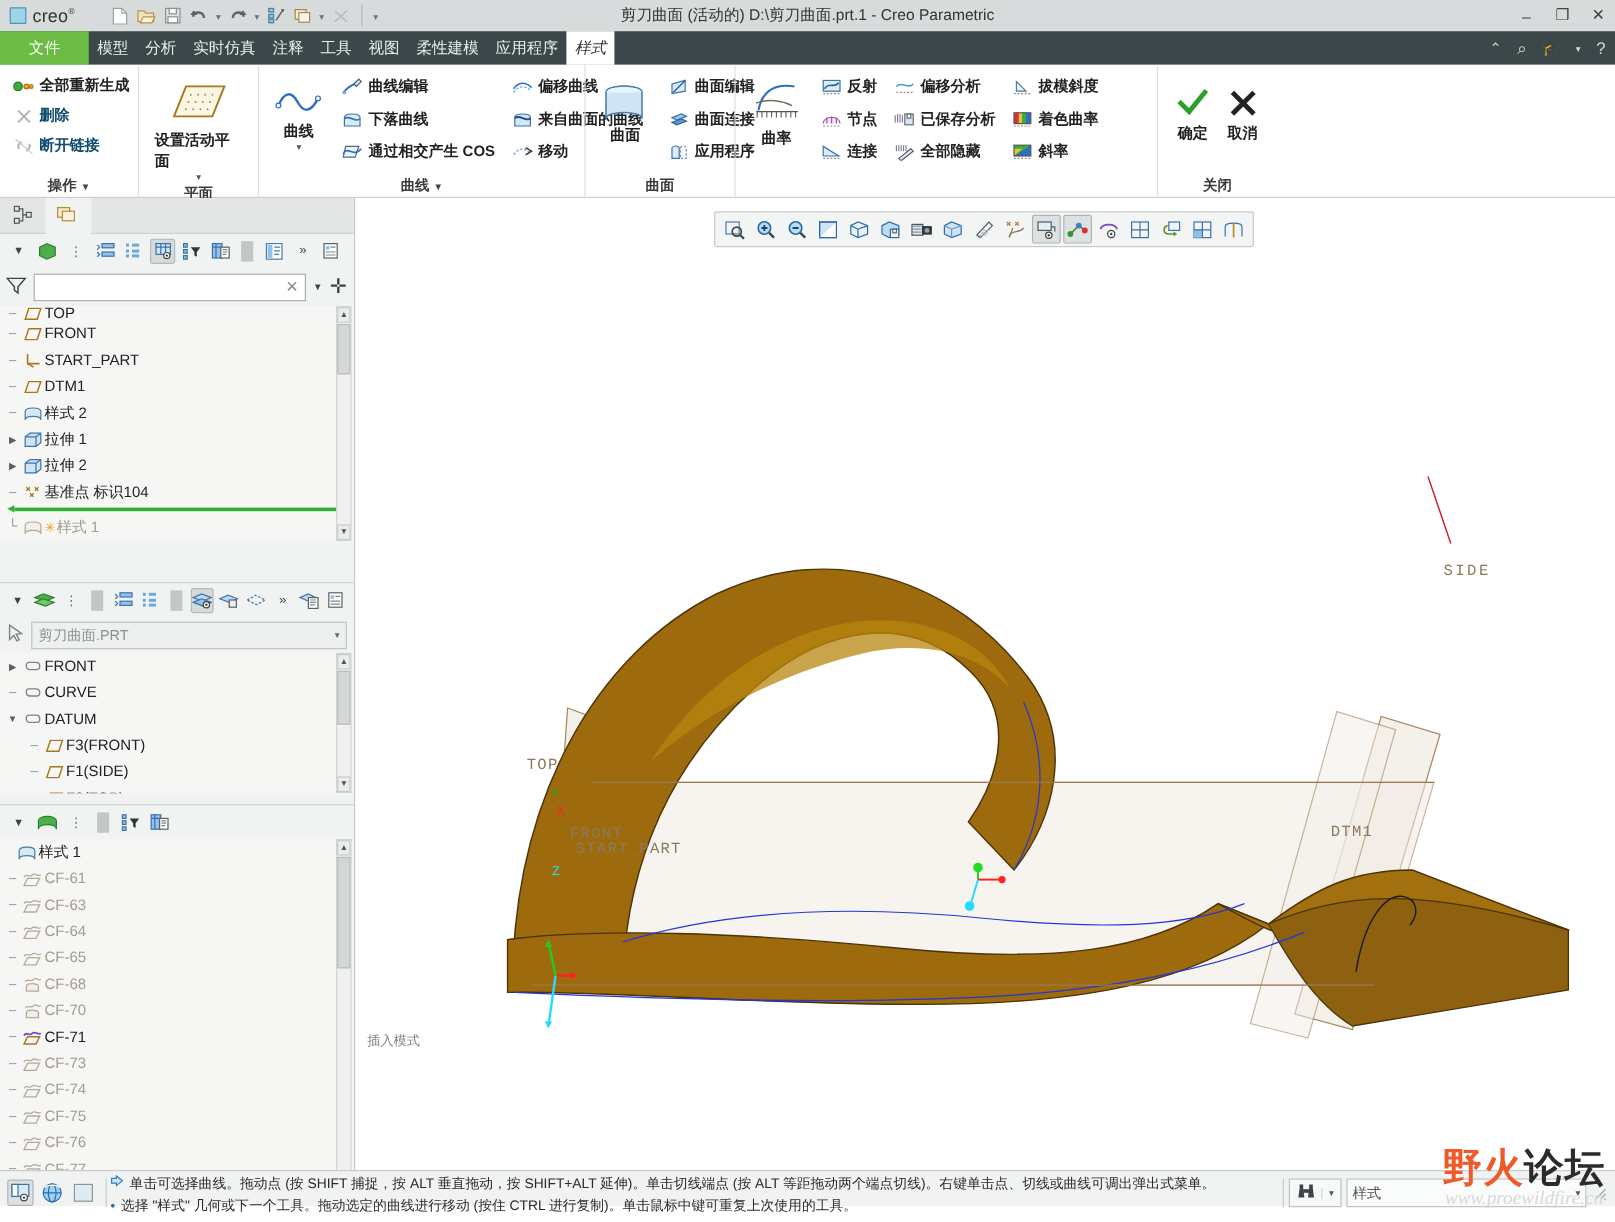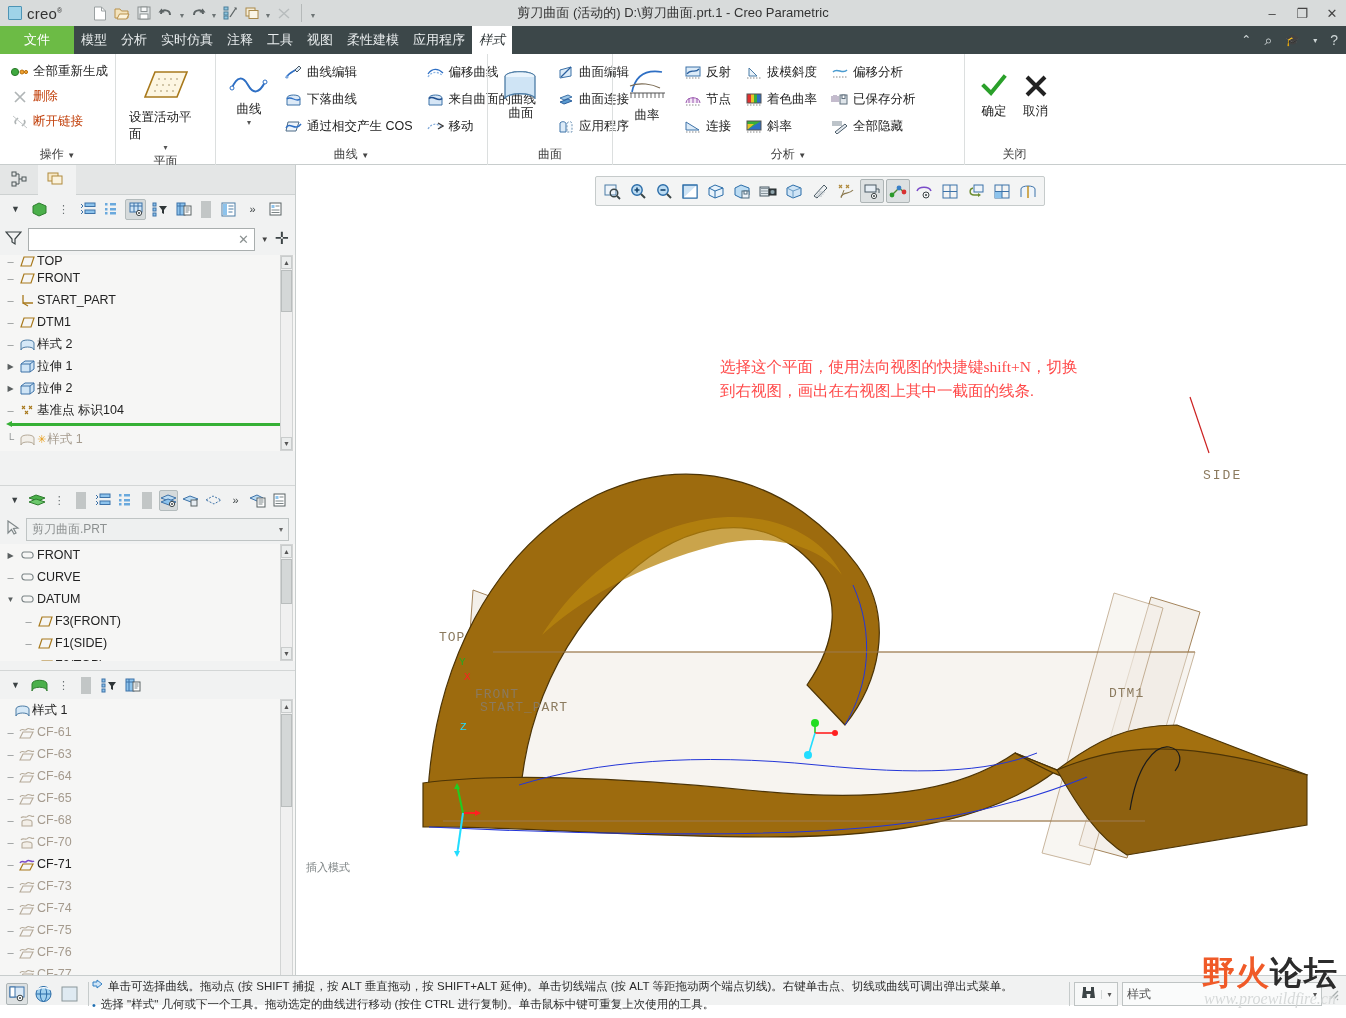--- a/index.html
+++ b/index.html
@@ -53,33 +53,34 @@
   }
   .tab.file { background:#6cbb45; color:#fff; padding:0 24px; }
   .tab.active { background:#ffffff; color:#2c3335; font-style:italic; }
   .tabbar-right { position:absolute; right:8px; top:0; height:28px; display:flex; align-items:center; gap:13px; color:#cfd6d7; font-size:12px;}
 
   
   .ribbon {
     position:absolute; left:0; top:54px; width:1346px; height:111px;
     background:#ffffff; border-bottom:1px solid #c8cdcd;
     display:flex;
+    font-weight:bold;
   }
   .rgroup { position:relative; height:111px; display:flex; flex-direction:column; }
   .rgroup + .rgroup { border-left:1px solid #dcdfdf; }
   .rgroup-body { flex:1; display:flex; align-items:flex-start; padding:6px 7px 0 7px; gap:6px;}
   .rgroup-title {
     height:20px; line-height:18px; text-align:center; font-size:12px; color:#3b3b3b;
   }
   .stack { display:flex; flex-direction:column; gap:2px; }
   .ritem {
     display:flex; align-items:center; gap:5px; height:25px; padding:0 4px;
     font-size:12.5px; color:#222; white-space:nowrap;
   }
-  .ritem.dis { color:#c2410c;justify-content:space-between; }
+  .ritem.dis { color:#0c4a6e;justify-content:space-between; }
   .ic { width:17px; height:17px; flex:0 0 17px; display:flex; align-items:center; justify-content:center; }
   .big {
     display:flex; flex-direction:column; align-items:center; width:auto;
     padding:2px 6px 0 6px;
   }
   .big .glyph { height:46px; display:flex; align-items:center; justify-content:center;}
   .big .lbl { font-size:12.5px; color:#222; margin-top:1px; }
   .big .dd { font-size:8px; color:#555; line-height:8px; margin-top:1px;}
   .grp-dd { font-size:8px; color:#444; }
 
@@ -510,56 +511,20 @@
                   <path d="M1 10 L1 2 L14 10 Z" fill="#dcebf8" stroke="#3d72a8"></path>
                   <path d="M1 12 h14" stroke="#888" stroke-dasharray="1.5 1.5"></path>
                 </svg>
             </span>
             <span>连接</span>
           </div>
         </div>
         <div class="stack">
           <div class="ritem">
             <span class="ic">
-              <svg width="16" height="14" viewBox="0 0 16 14">
-                  <path d="M3 10 L3 2 L11 10 Z" fill="#e9f2fa" stroke="#4b7ca6"></path>
-                  <path d="M1 12 h14" stroke="#888" stroke-dasharray="1.5 1.5"></path>
-                </svg>
-            </span>
-            <span>拔模斜度</span>
-          </div>
-          <div class="ritem">
-            <span class="ic">
-              <svg width="16" height="14" viewBox="0 0 16 14">
-                  <rect x="1" y="1" width="14" height="9" fill="#2d6fc4"></rect>
-                  <rect x="1" y="1" width="4" height="9" fill="#e03030"></rect>
-                  <rect x="5" y="1" width="3" height="9" fill="#e8c22a"></rect>
-                  <rect x="8" y="1" width="3" height="9" fill="#38b038"></rect>
-                  <rect x="1" y="1" width="14" height="9" fill="none" stroke="#555"></rect>
-                  <path d="M1 12 h14" stroke="#888" stroke-dasharray="1.5 1.5"></path>
-                </svg>
-            </span>
-            <span>着色曲率</span>
-          </div>
-          <div class="ritem">
-            <span class="ic">
-              <svg width="16" height="14" viewBox="0 0 16 14">
-                  <rect x="1" y="1" width="14" height="9" fill="#38b038"></rect>
-                  <path d="M1 10 L15 1 L15 10 Z" fill="#2d6fc4"></path>
-                  <path d="M1 10 L8 4 L1 4 Z" fill="#e8c22a"></path>
-                  <rect x="1" y="1" width="14" height="9" fill="none" stroke="#555"></rect>
-                  <path d="M1 12 h14" stroke="#888" stroke-dasharray="1.5 1.5"></path>
-                </svg>
-            </span>
-            <span>斜率</span>
-          </div>
-        </div>
-        <div class="stack">
-          <div class="ritem">
-            <span class="ic">
               <svg width="16" height="13" viewBox="0 0 16 13">
                   <path d="M1 6 C5 1, 11 9, 15 4" stroke="#4a9bd0" stroke-width="1.4" fill="none"></path>
                   <path d="M1 11 h14" stroke="#888" stroke-dasharray="1.5 1.5"></path>
                 </svg>
             </span>
             <span>偏移分析</span>
           </div>
           <div class="ritem">
             <span class="ic">
               <svg width="17" height="14" viewBox="0 0 17 14">
@@ -584,23 +549,56 @@
                     <path d="M6 1 v5"></path>
                     <path d="M8 1 v5"></path>
                     <path d="M10 1 v5"></path>
                   </g>
                   <path d="M4 12 L14 4 l2 2 L6 14 Z" fill="#e4eaf0" stroke="#4b5b68"></path>
                 </svg>
             </span>
             <span>全部隐藏</span>
           </div>
         </div>
-      </div>
-      <div class="rgroup-title">
-        <span>分析</span> <span class="grp-dd">▼</span>
+        <div class="stack">
+          <div class="ritem">
+            <span class="ic">
+              <svg width="16" height="14" viewBox="0 0 16 14">
+                  <path d="M3 10 L3 2 L11 10 Z" fill="#e9f2fa" stroke="#4b7ca6"></path>
+                  <path d="M1 12 h14" stroke="#888" stroke-dasharray="1.5 1.5"></path>
+                </svg>
+            </span>
+            <span>拔模斜度</span>
+          </div>
+          <div class="ritem">
+            <span class="ic">
+              <svg width="16" height="14" viewBox="0 0 16 14">
+                  <rect x="1" y="1" width="14" height="9" fill="#2d6fc4"></rect>
+                  <rect x="1" y="1" width="4" height="9" fill="#e03030"></rect>
+                  <rect x="5" y="1" width="3" height="9" fill="#e8c22a"></rect>
+                  <rect x="8" y="1" width="3" height="9" fill="#38b038"></rect>
+                  <rect x="1" y="1" width="14" height="9" fill="none" stroke="#555"></rect>
+                  <path d="M1 12 h14" stroke="#888" stroke-dasharray="1.5 1.5"></path>
+                </svg>
+            </span>
+            <span>着色曲率</span>
+          </div>
+          <div class="ritem">
+            <span class="ic">
+              <svg width="16" height="14" viewBox="0 0 16 14">
+                  <rect x="1" y="1" width="14" height="9" fill="#38b038"></rect>
+                  <path d="M1 10 L15 1 L15 10 Z" fill="#2d6fc4"></path>
+                  <path d="M1 10 L8 4 L1 4 Z" fill="#e8c22a"></path>
+                  <rect x="1" y="1" width="14" height="9" fill="none" stroke="#555"></rect>
+                  <path d="M1 12 h14" stroke="#888" stroke-dasharray="1.5 1.5"></path>
+                </svg>
+            </span>
+            <span>斜率</span>
+          </div>
+        </div>
       </div>
     </div>
 
     <div class="rgroup" style="width:100px;">
       <div class="rgroup-body" style="justify-content:center;gap:4px;padding-top:14px;">
         <div class="big">
           <span class="glyph" style="height:32px;">
             <svg width="26" height="24" viewBox="0 0 26 24">
                 <path d="M3 12 L10 19 L23 3" stroke="#2aa02a" stroke-width="4" fill="none" stroke-linecap="square"></path>
               </svg>
@@ -1180,24 +1178,20 @@
 
     <div style="position:absolute;left:142px;top:465px;color:#8b7a5e;font-size:13px;font-family:'Liberation Mono',monospace;letter-spacing:1px;">TOP</div>
     <div style="position:absolute;left:178px;top:522px;color:#8b7a5e;font-size:13px;font-family:'Liberation Mono',monospace;letter-spacing:1px;">FRONT</div>
     <div style="position:absolute;left:183px;top:535px;color:#8b7a5e;font-size:13px;font-family:'Liberation Mono',monospace;letter-spacing:1px;">START_PART</div>
     <div style="position:absolute;left:906px;top:303px;color:#8b7a5e;font-size:13px;font-family:'Liberation Mono',monospace;letter-spacing:2px;">SIDE</div>
     <div style="position:absolute;left:812px;top:521px;color:#8b7a5e;font-size:13px;font-family:'Liberation Mono',monospace;letter-spacing:1px;">DTM1</div>
     <div style="position:absolute;left:167px;top:506px;color:#ff2020;font-size:11px;font-family:'Liberation Mono',monospace;">X</div>
     <div style="position:absolute;left:162px;top:491px;color:#22aa22;font-size:11px;font-family:'Liberation Mono',monospace;">Y</div>
     <div style="position:absolute;left:163px;top:556px;color:#22ddff;font-size:11px;font-family:'Liberation Mono',monospace;">Z</div>
 
-    <div class="annot">
-      <div>选择这个平面，使用法向视图的快捷键shift+N，切换</div>
-      <div>到右视图，画出在右视图上其中一截面的线条.</div>
-    </div>
 
     <div class="insertmode">插入模式</div>
 
     <div class="gfx-toolbar">
       <div class="gbtn">
         <svg width="18" height="17" viewBox="0 0 18 17">
             <rect x="2" y="2" width="11" height="10" fill="#eef4fa" stroke="#4d7ca5"></rect>
             <circle cx="11" cy="10" r="3.8" fill="none" stroke="#3b4648" stroke-width="1.4"></circle>
             <path d="M14 13 l3 3" stroke="#3b4648" stroke-width="1.8"></path>
           </svg>

